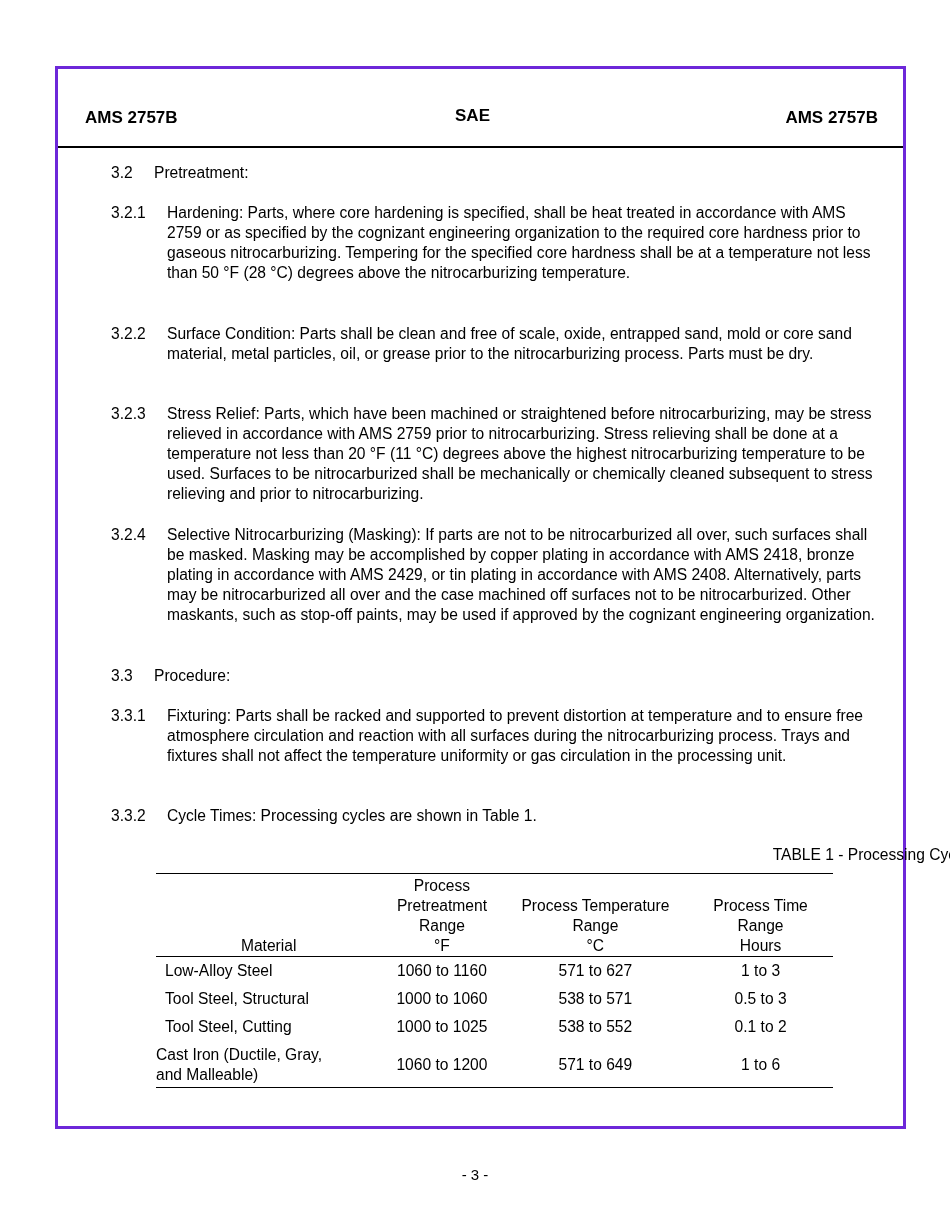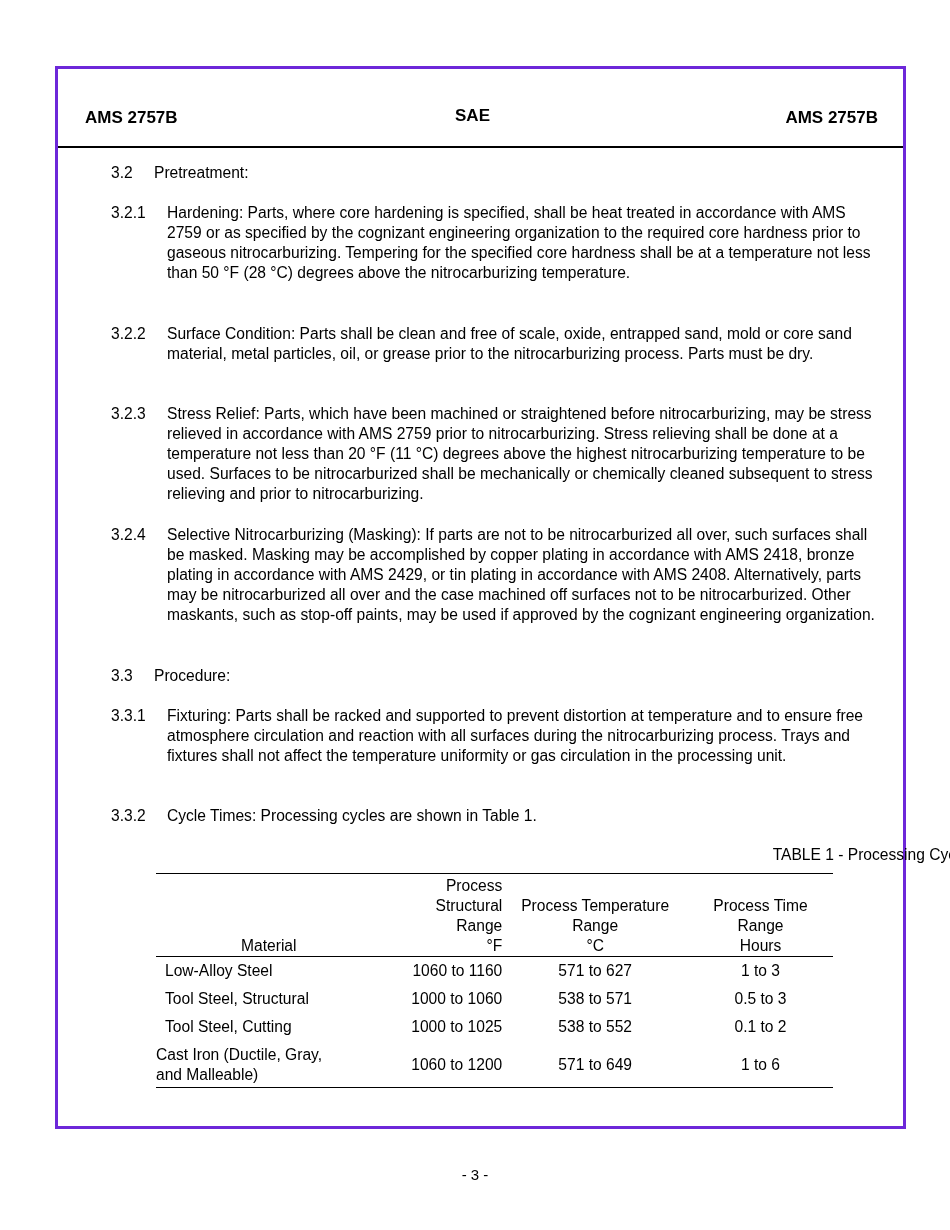--- a/index.html
+++ b/index.html
@@ -16,21 +16,21 @@
   .num { position:absolute; left:56px; }
   .txt { position:absolute; left:112px; width:716px; }
   .sec-txt { position:absolute; left:99px; }
   .table-title { position:absolute; left:0; width:845px; text-align:right; font-size:15.6px;padding-left:40px; }
   table.cycles { position:absolute; left:101px; width:677px; border-collapse:collapse; font-size:15.6px; }
   table.cycles thead th { font-weight:normal; vertical-align:bottom; line-height:20px; padding:2px 0 0 0; border-top:1.5px solid #000; border-bottom:1.5px solid #000; }
   table.cycles tbody td { line-height:20px; padding:4px 0 4px 0; vertical-align:middle; }
   table.cycles tbody tr:last-child td { border-bottom:1.5px solid #000; padding-bottom:2px; }
   .c-mat { width:220px; text-align:left; }
   .c-mat-h { text-align:center; }
-  .c-f { width:122px; text-align:right; }
+  .c-f { width:122px; text-align:center; }
   .c-c { width:188px; text-align:center; }
   .c-h { width:147px; text-align:center; }
   .td-mat { padding-left:9px !important; }
   .td-mat-center { text-align:left; padding-left:0 !important; }
   .page-num { position:absolute; left:0; width:950px; top:1166px; text-align:center; font-size:15px; }
 </style>
 </head>
 <body>
 
 <div class="frame">
@@ -84,21 +84,21 @@
   </div>
 
   <div class="table-title" style="top:780px;width:881px;">TABLE 1 - Processing Cycles</div>
 
   <table class="cycles" style="top:807px;">
     <thead>
       <tr>
         <th class="c-mat c-mat-h"><span>Material</span></th>
         <th class="c-f">
           <span>Process</span><br>
-          <span>Structural</span><br>
+          <span>Pretreatment</span><br>
           <span>Range</span><br>
           <span>°F</span>
         </th>
         <th class="c-c">
           <span>Process Temperature</span><br>
           <span>Range</span><br>
           <span>°C</span>
         </th>
         <th class="c-h">
           <span>Process Time</span><br>

